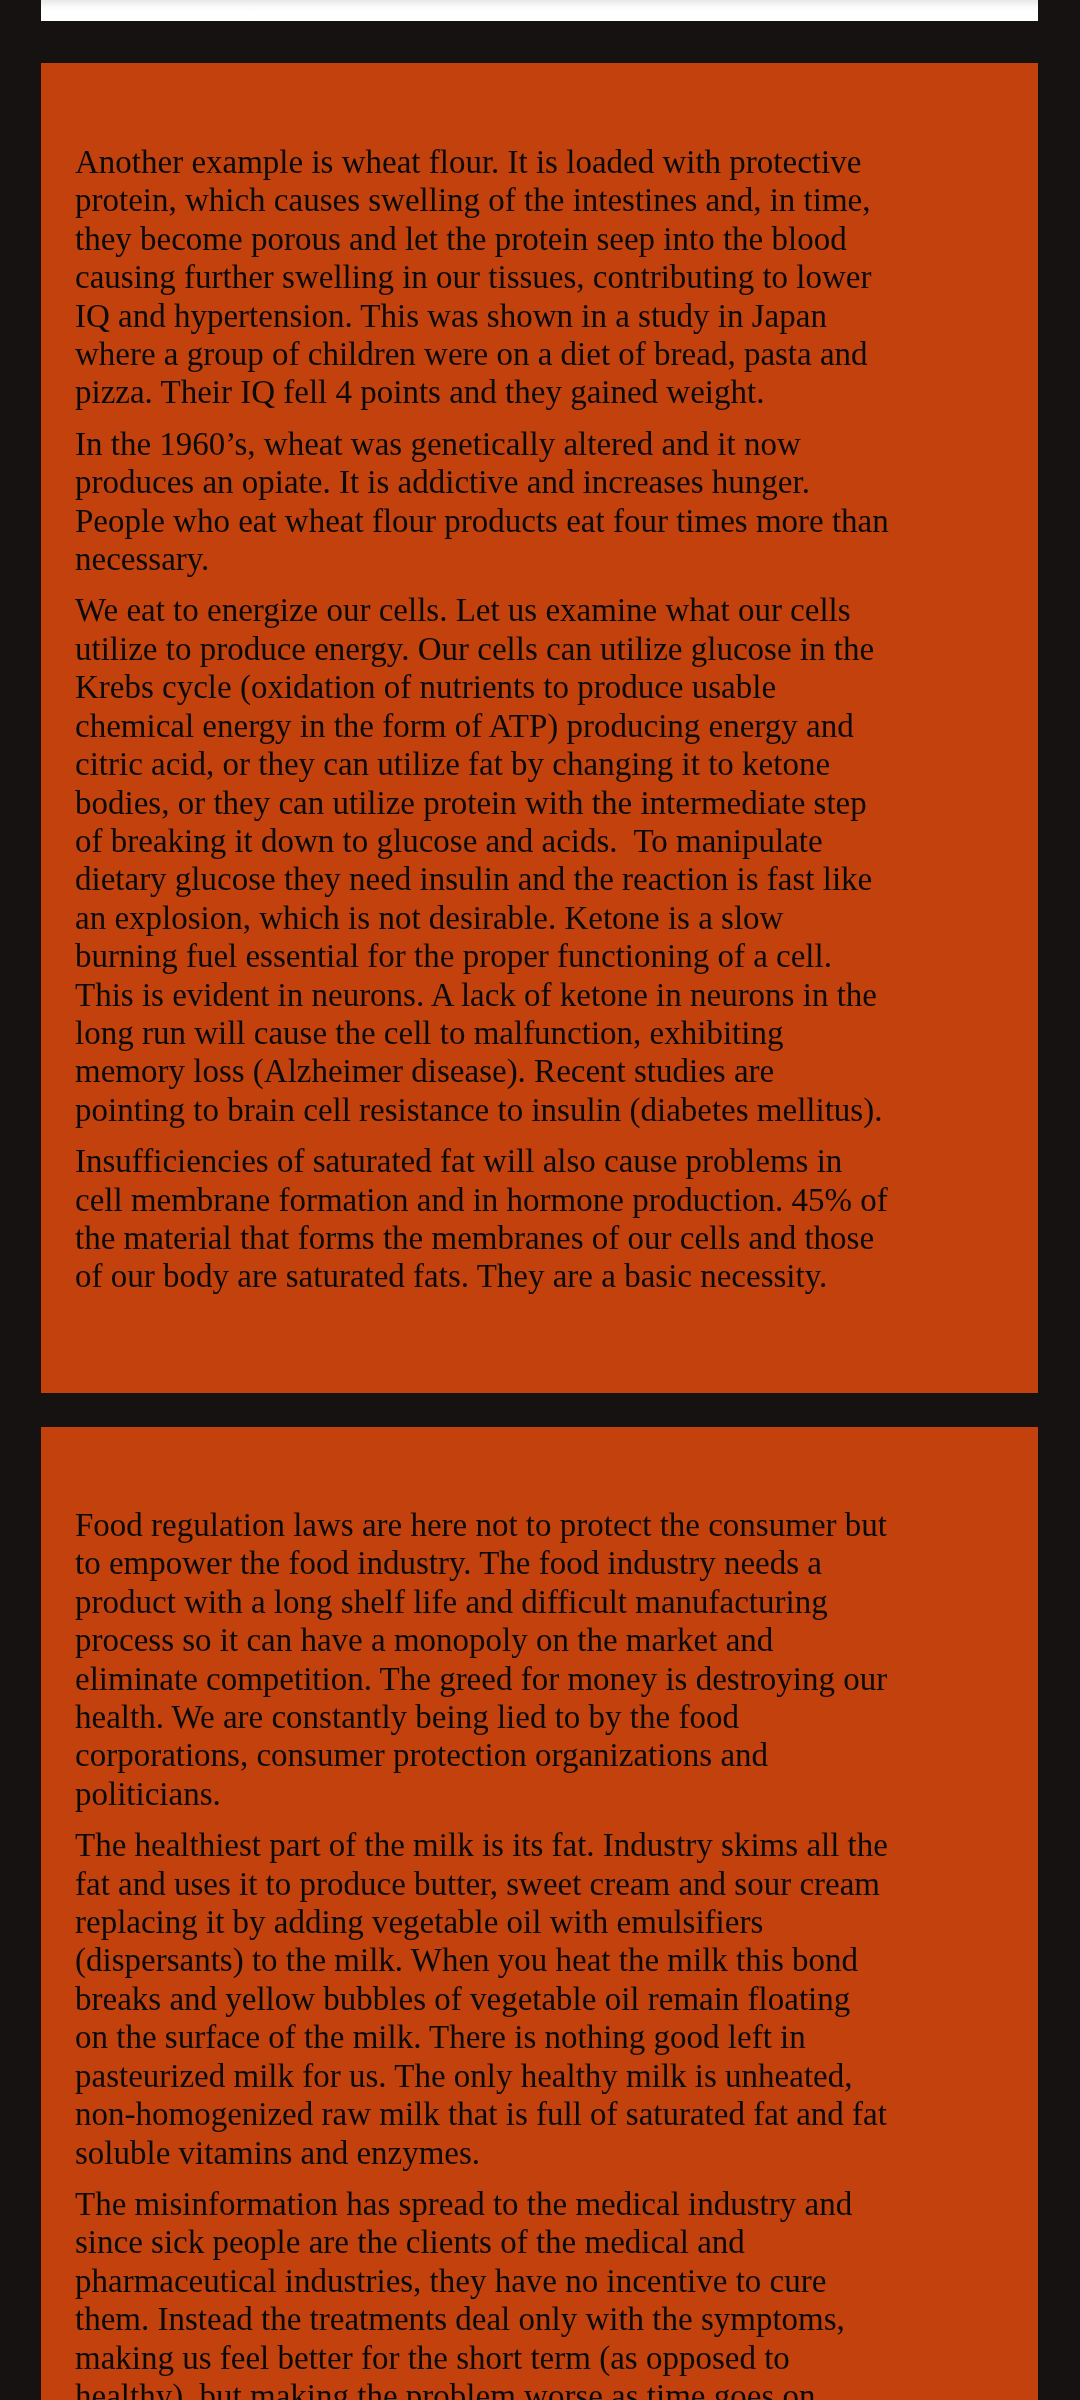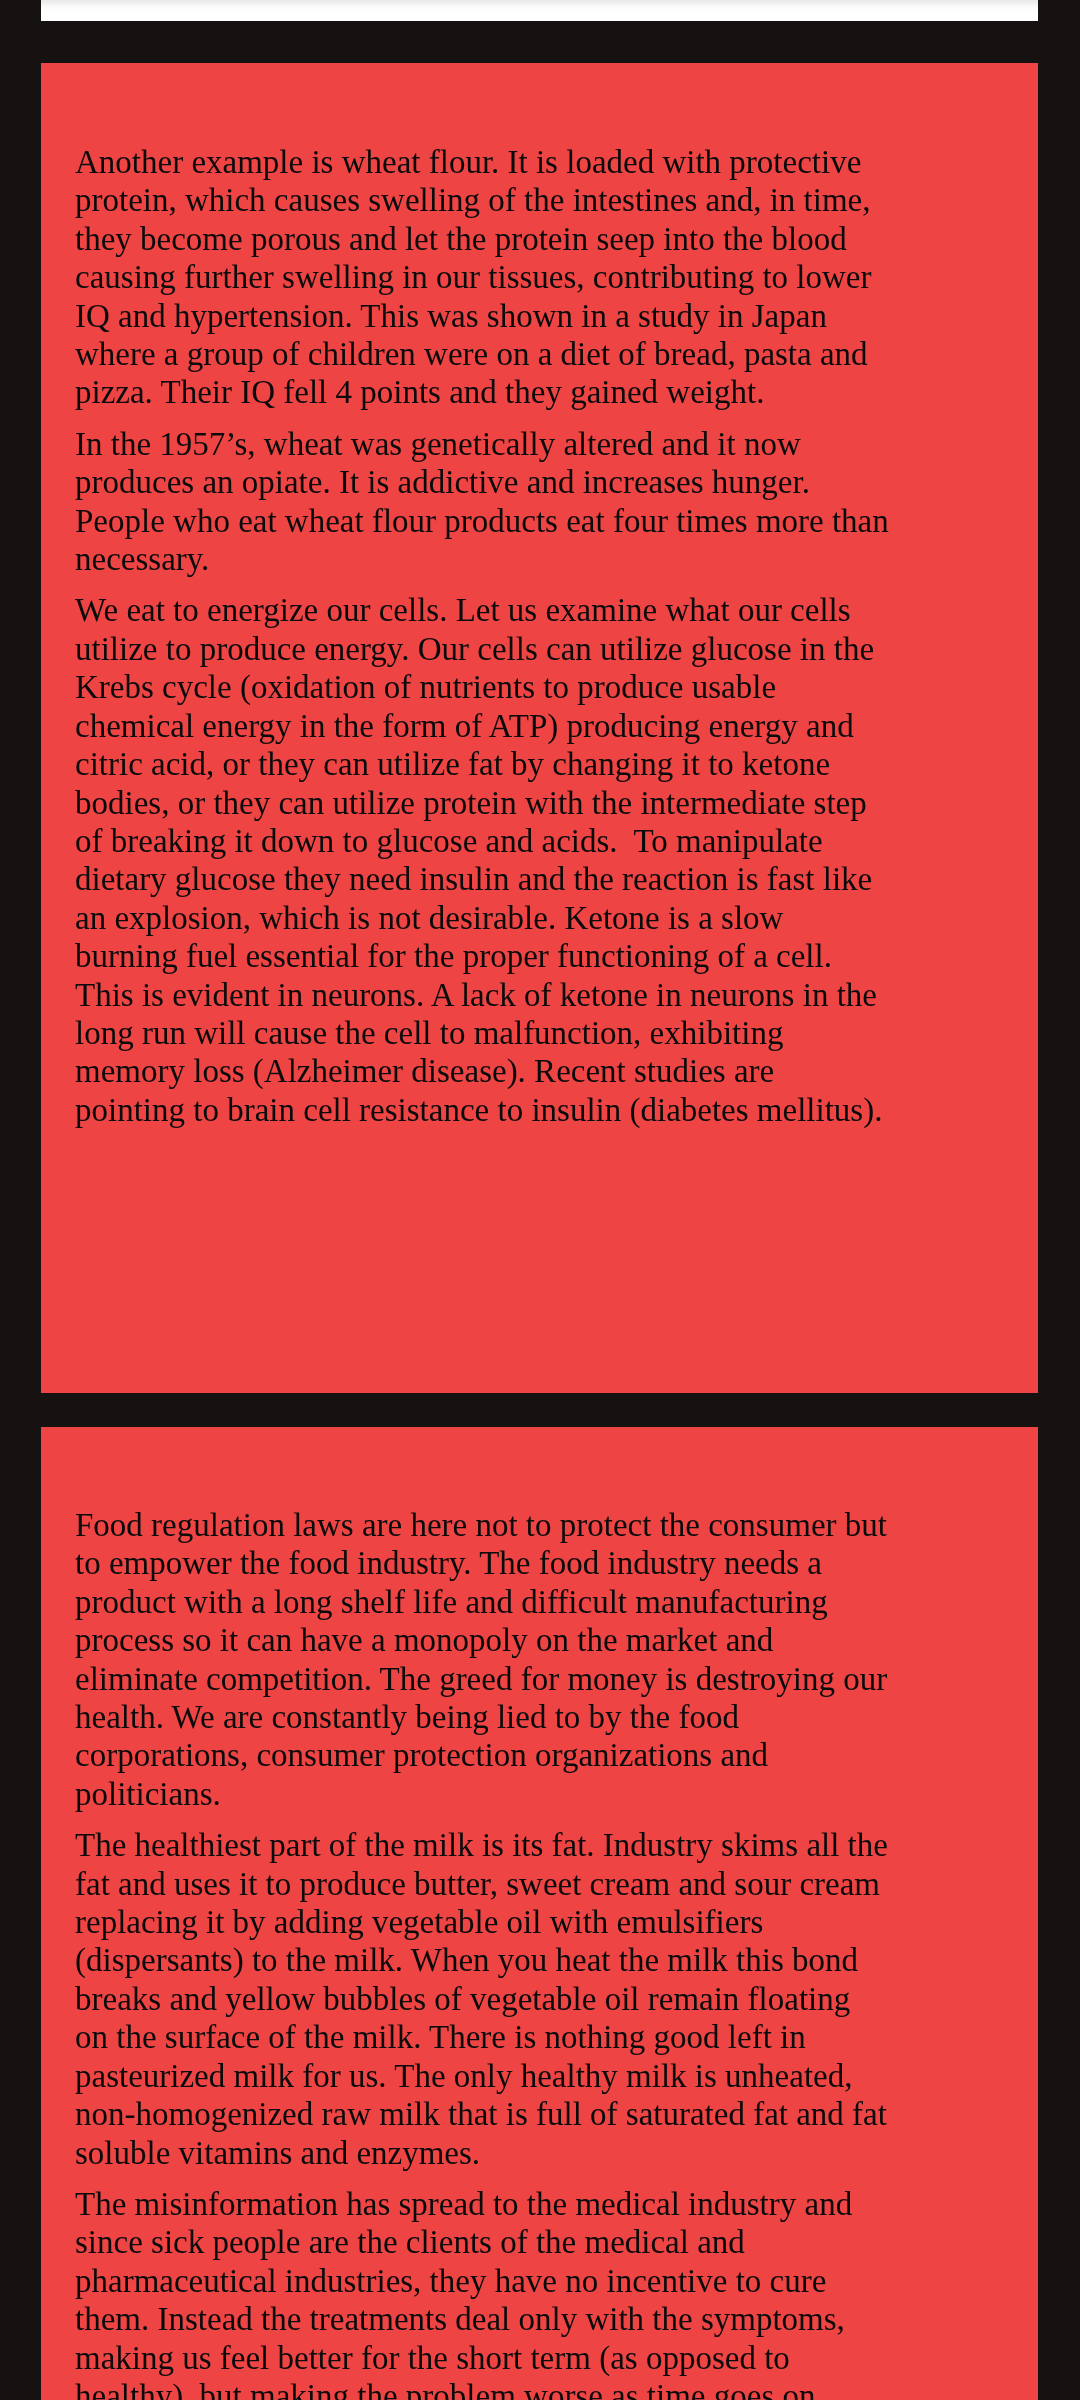--- a/index.html
+++ b/index.html
@@ -18,21 +18,21 @@
     width: 997px;
     top: 0;
     height: 21px;
     background: linear-gradient(180deg, #e9e7e7 0px, #fbfbfb 7px, #ffffff 12px);
   }
 
   .page {
     position: absolute;
     left: 41px;
     width: 997px;
-    background: #ef4444;
+    background: #c2410c;
     box-sizing: border-box;
     padding-left: 34px;
     padding-right: 32px;
   }
 
   .page-1 {
     top: 63px;
     height: 1330px;
     padding-top: 80px;
   }
@@ -60,38 +60,42 @@
 <div class="page-strip"></div>
 
 <div class="page page-1">
   <p class="para">Another example is wheat flour. It is loaded with protective
 protein, which causes swelling of the intestines and, in time,
 they become porous and let the protein seep into the blood
 causing further swelling in our tissues, contributing to lower
 IQ and hypertension. This was shown in a study in Japan
 where a group of children were on a diet of bread, pasta and
 pizza. Their IQ fell 4 points and they gained weight.</p>
-  <p class="para">In the 1957’s, wheat was genetically altered and it now
+  <p class="para">In the 1960’s, wheat was genetically altered and it now
 produces an opiate. It is addictive and increases hunger.
 People who eat wheat flour products eat four times more than
 necessary.</p>
   <p class="para">We eat to energize our cells. Let us examine what our cells
 utilize to produce energy. Our cells can utilize glucose in the
 Krebs cycle (oxidation of nutrients to produce usable
 chemical energy in the form of ATP) producing energy and
 citric acid, or they can utilize fat by changing it to ketone
 bodies, or they can utilize protein with the intermediate step
 of breaking it down to glucose and acids.  To manipulate
 dietary glucose they need insulin and the reaction is fast like
 an explosion, which is not desirable. Ketone is a slow
 burning fuel essential for the proper functioning of a cell.
 This is evident in neurons. A lack of ketone in neurons in the
 long run will cause the cell to malfunction, exhibiting
 memory loss (Alzheimer disease). Recent studies are
 pointing to brain cell resistance to insulin (diabetes mellitus).</p>
+  <p class="para">Insufficiencies of saturated fat will also cause problems in
+cell membrane formation and in hormone production. 45% of
+the material that forms the membranes of our cells and those
+of our body are saturated fats. They are a basic necessity.</p>
 </div>
 
 <div class="page page-2">
   <p class="para">Food regulation laws are here not to protect the consumer but
 to empower the food industry. The food industry needs a
 product with a long shelf life and difficult manufacturing
 process so it can have a monopoly on the market and
 eliminate competition. The greed for money is destroying our
 health. We are constantly being lied to by the food
 corporations, consumer protection organizations and

